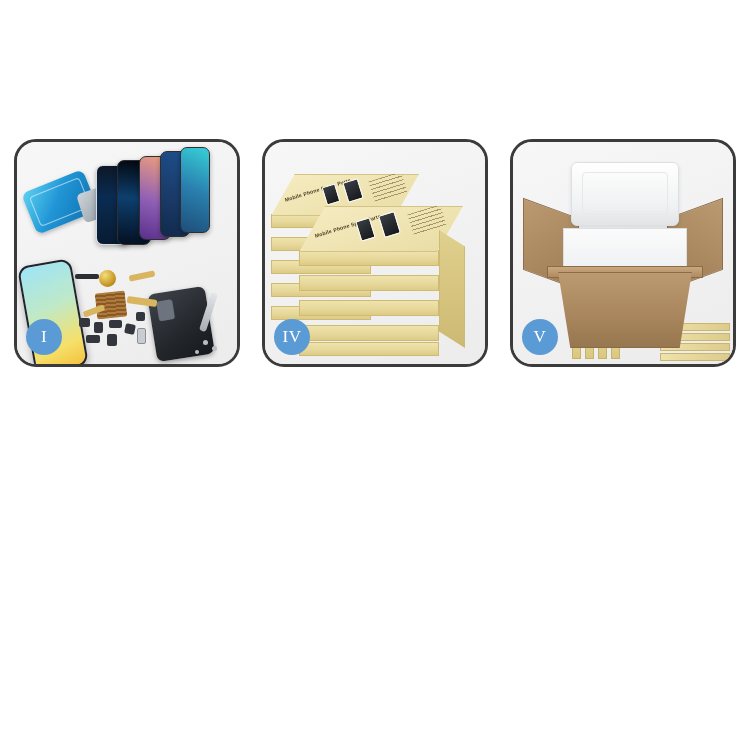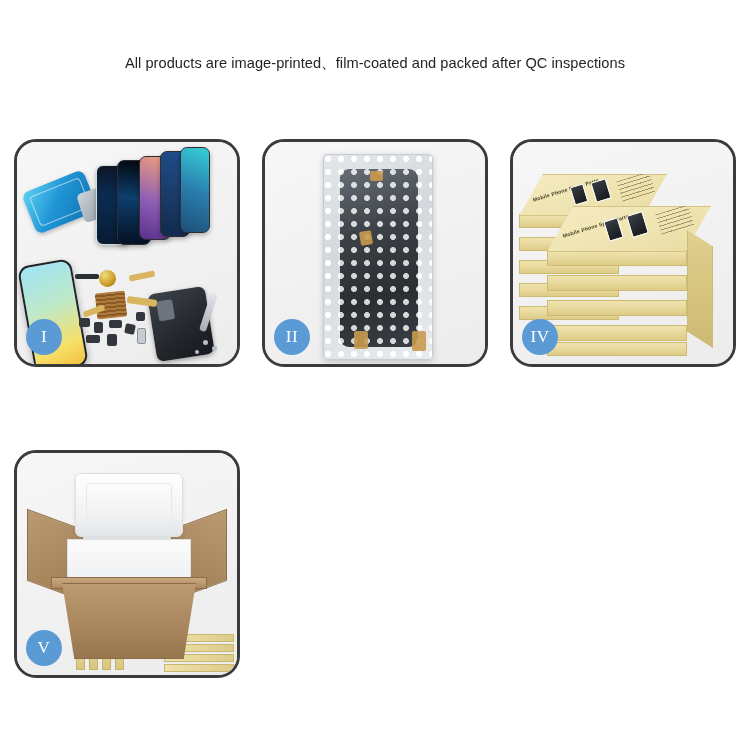--- a/index.html
+++ b/index.html
@@ -370,21 +370,20 @@
   }
   .p6 .tape2 {
     position:absolute; left:41px; top:158px; width:16px; height:17px;
     background:#a98a62; border:1px solid #8f7149;
   }
 </style>
 </head>
 <body>
 
 <div class="header">
-  <div class="subtitle">All products are image-printed、film-coated and packed after QC inspections</div>
 </div>
 
 <div class="grid">
 
   <div class="panel p1">
     <div class="panel-inner"></div>
     <div class="scene">
       <div class="lcd-blue"></div>
       <div class="glass"></div>
       <div class="ph ph-a"></div>
@@ -409,34 +408,20 @@
       <div class="chip c7"></div>
       <div class="simtray"></div>
       <div class="tool"></div>
       <div class="screw s1"></div>
       <div class="screw s2"></div>
       <div class="screw s3"></div>
     </div>
     <div class="badge">I</div>
   </div>
 
-  <div class="panel p2">
-    <div class="panel-inner"></div>
-    <div class="scene">
-      <div class="wrap">
-        <div class="part"></div>
-        <div class="bub-ov"></div>
-        <div class="tape t1"></div>
-        <div class="tape t2"></div>
-        <div class="tape t3"></div>
-        <div class="tape t4"></div>
-      </div>
-    </div>
-    <div class="badge">II</div>
-  </div>
 
 
   <div class="panel p4">
     <div class="panel-inner"></div>
     <div class="scene stack">
 
       <div class="bx" style="left:6px;  top:72px;  width:100px; height:14px;"></div>
       <div class="bx" style="left:6px;  top:95px;  width:100px; height:14px;"></div>
       <div class="bx" style="left:6px;  top:118px; width:100px; height:14px;"></div>
       <div class="bx" style="left:6px;  top:141px; width:100px; height:14px;"></div>

